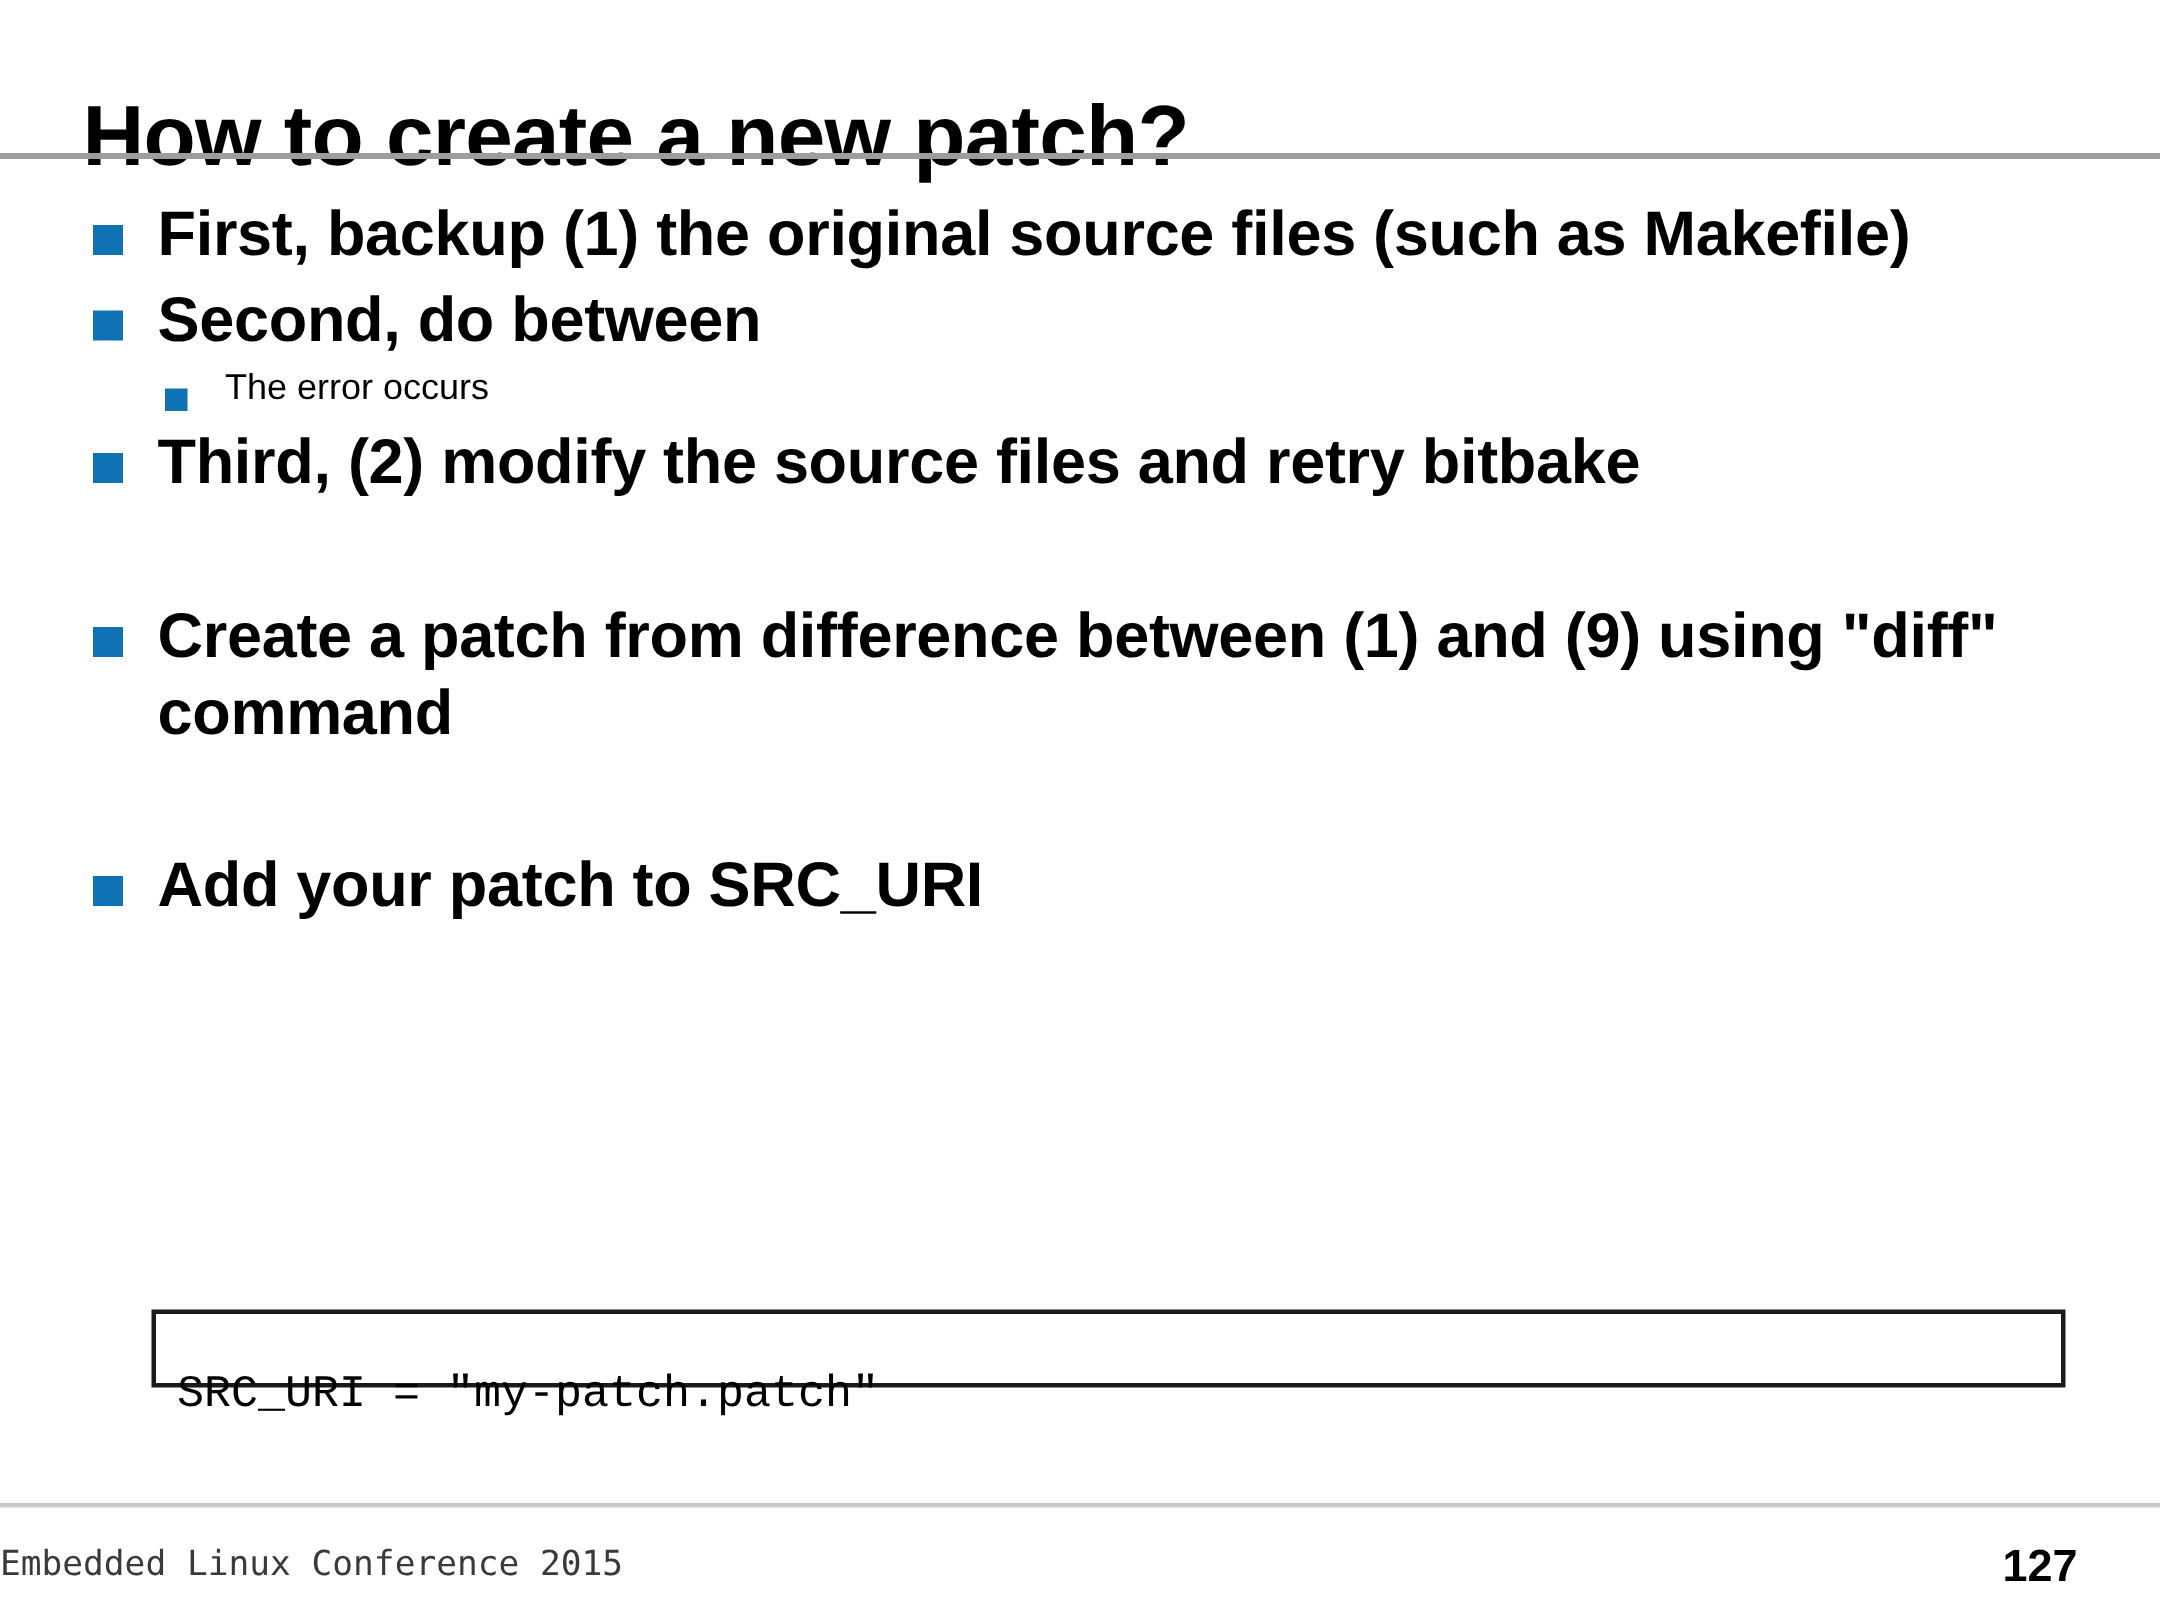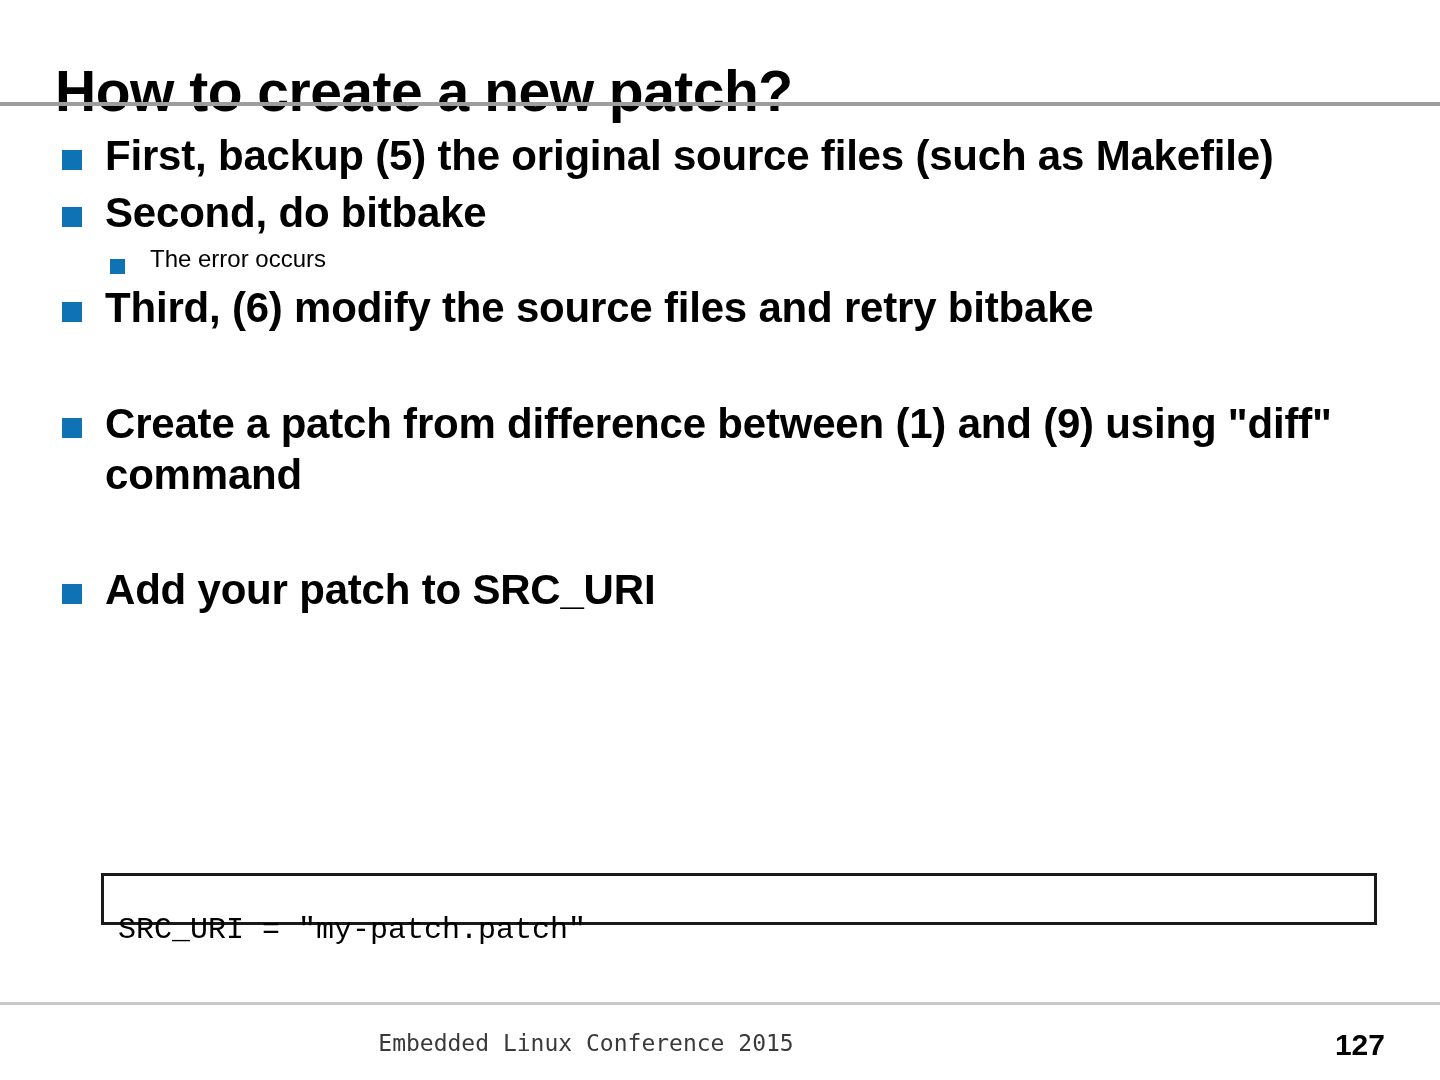--- a/index.html
+++ b/index.html
@@ -138,21 +138,20 @@
     width: 1440px;
     height: 3px;
     background: #c9c9c9;
   }
 
   .footer-center {
     position: absolute;
     left: 0;
     top: 1030px;
     width: 1172px;
-    text-align: center;
     font-family: "DejaVu Sans Mono", "Liberation Mono", monospace;
     font-size: 23px;
     letter-spacing: 0px;
     color: #3a3a3a;
   }
 
   .footer-page {
     position: absolute;
     right: 55px;
     top: 1028px;
@@ -167,36 +166,36 @@
 <div class="slide">
 
   <h1 class="slide-title">How to create a new patch?</h1>
 
   <div class="title-rule"></div>
 
   <div class="body-area">
 
     <div class="bullet-row level1">
       <span class="bullet-mark"></span>
-      <span class="bullet-text">First, backup (5) the original source files (such as Makefile)</span>
-    </div>
-
-    <div class="bullet-row level1">
-      <span class="bullet-mark"></span>
-      <span class="bullet-text">Second, do bitbake</span>
+      <span class="bullet-text">First, backup (1) the original source files (such as Makefile)</span>
+    </div>
+
+    <div class="bullet-row level1">
+      <span class="bullet-mark"></span>
+      <span class="bullet-text">Second, do between</span>
     </div>
 
     <div class="bullet-row level2">
       <span class="bullet-mark"></span>
       <span class="bullet-text">The error occurs</span>
     </div>
 
     <div class="bullet-row level1">
       <span class="bullet-mark"></span>
-      <span class="bullet-text">Third, (6) modify the source files and retry bitbake</span>
+      <span class="bullet-text">Third, (2) modify the source files and retry bitbake</span>
     </div>
 
     <div class="gap"></div>
 
     <div class="bullet-row level1">
       <span class="bullet-mark"></span>
       <span class="bullet-text">Create a patch from difference between (1) and (9) using "diff" command</span>
     </div>
 
     <div class="gap"></div>

